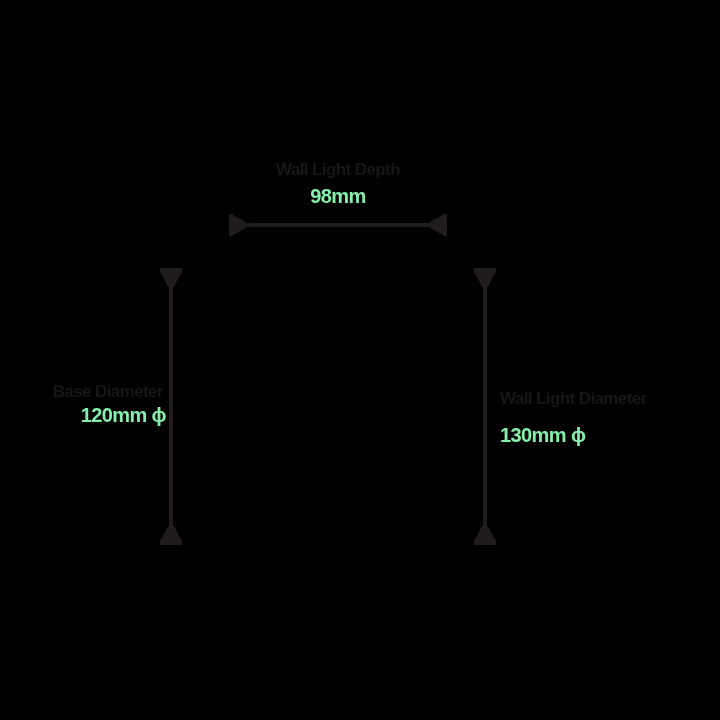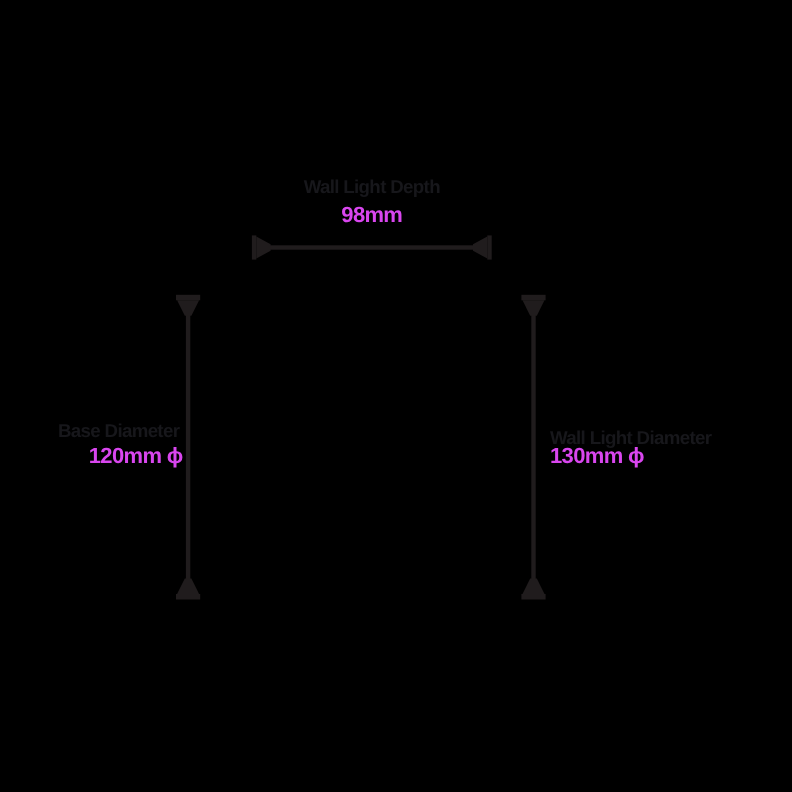--- a/index.html
+++ b/index.html
@@ -17,21 +17,21 @@
     font-size:17px;
     letter-spacing:-0.6px;
     color:#17171b;
     white-space:nowrap;
   }
   .dim-value{
     position:absolute;
     font-weight:700;
     font-size:20px;
     letter-spacing:-0.6px;
-    color:#d946ef;
+    color:#86efac;
     white-space:nowrap;
   }
   .center{text-align:center;}
   .right-align{text-align:right;}
   svg{position:absolute;left:0;top:0;}
   .lineart{fill:#201c1d;stroke:none;}
 </style>
 </head>
 <body>
 
@@ -70,15 +70,15 @@
     </g>
   </svg>
 
   <div class="dim-label center" style="left:160px;top:160px;width:300px;">Wall Light Depth</div>
   <div class="dim-value center" style="left:160px;top:185px;width:300px;">98mm</div>
 
   <div class="dim-label right-align" style="right:585px;top:382px;width:220px;">Base Diameter</div>
   <div class="dim-value right-align" style="right:582px;top:404px;width:220px;">120mm ϕ</div>
 
   <div class="dim-label" style="left:472px;top:389px;">Wall Light Diameter</div>
-  <div class="dim-value" style="left:472px;top:404px;">130mm ϕ</div>
+  <div class="dim-value" style="left:472px;top:424px;">130mm ϕ</div>
 
 </div>
 
 </body></html>

